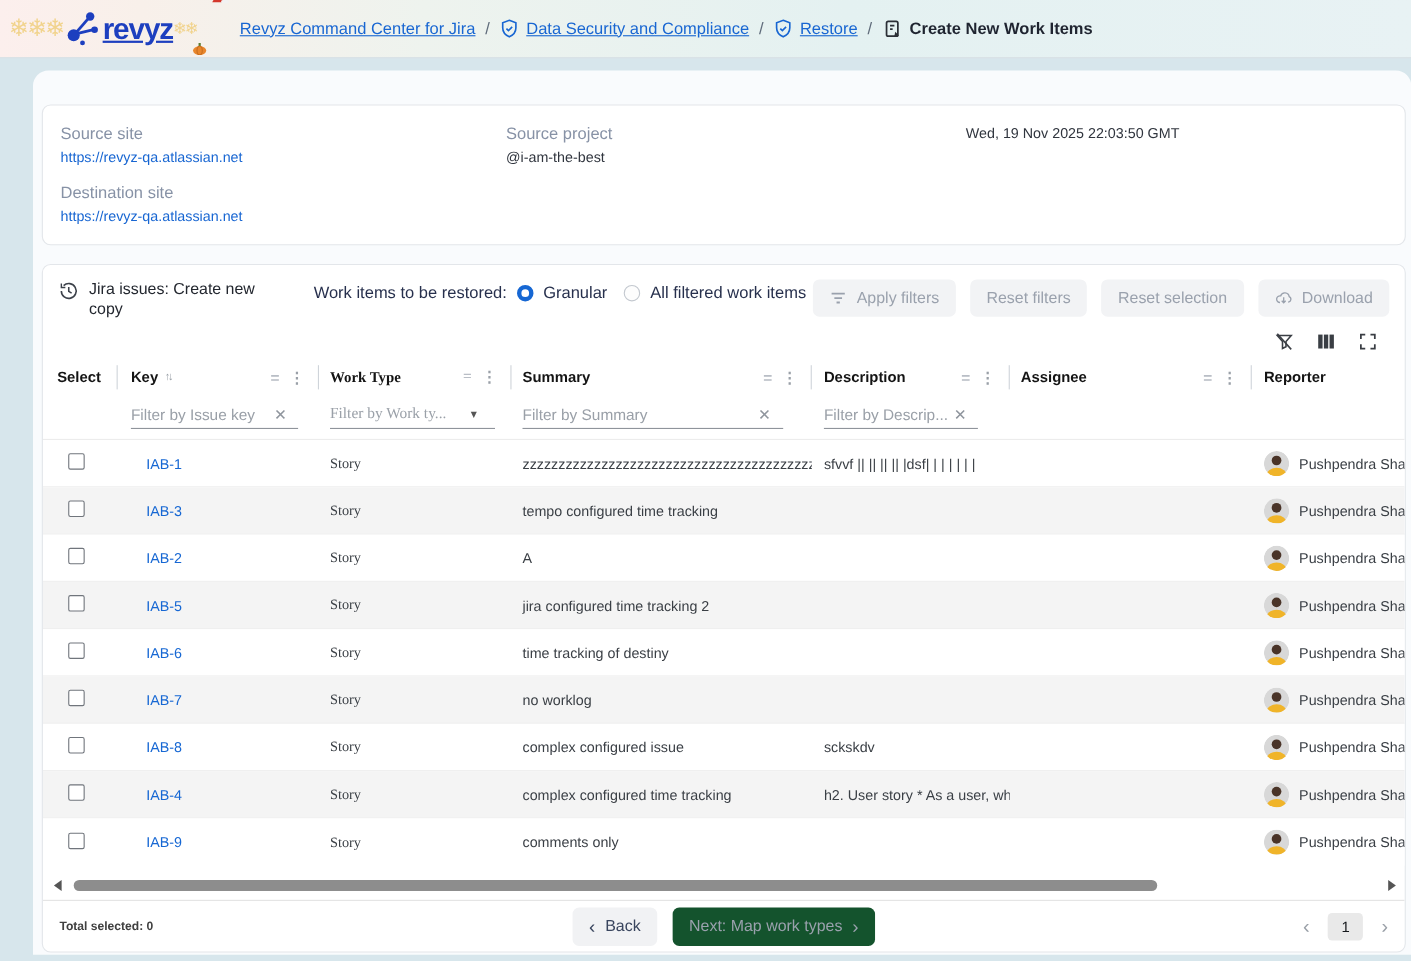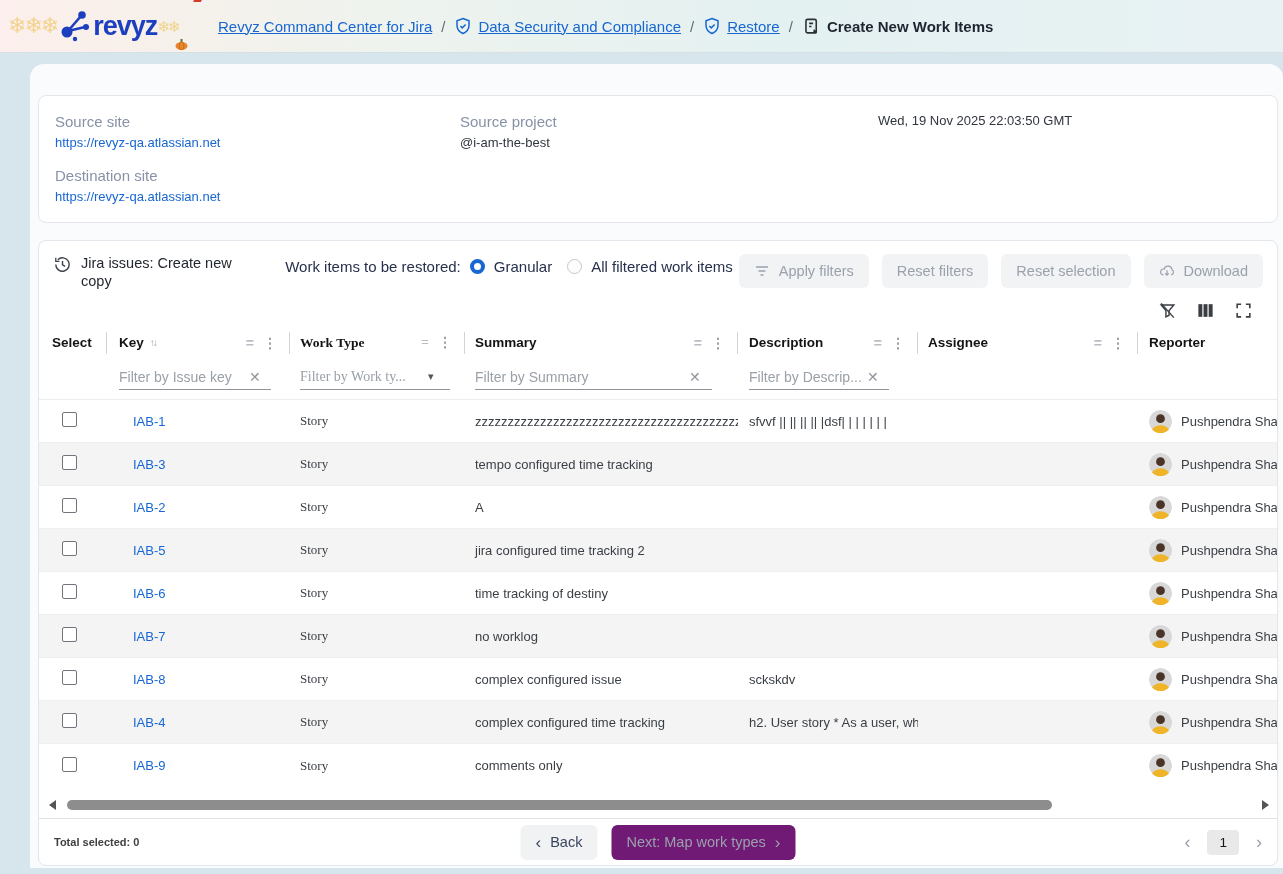--- a/index.html
+++ b/index.html
@@ -6,21 +6,21 @@
   html,body { width:1283px; height:874px; }
   body { font-family:"Liberation Sans", sans-serif; background:#d7e6ec; position:relative; overflow:hidden; }
 
   
   .topbar { position:absolute; top:0; left:0; right:0; height:53px;
     background:linear-gradient(90deg,#fcefed 0%,#f8f0ea 10%,#eef3ee 30%,#e4f1f1 60%,#e8f2f4 100%);
     border-bottom:1px solid #d9e0e4; display:flex; align-items:center; z-index:5; }
   .logo-wrap { width:212px; height:53px; position:relative; display:flex; align-items:center; padding-left:8px; }
   .snow { color:#f1d38c; font-size:15px; letter-spacing:-2px; line-height:1; }
   .snow.big { font-size:22px; }
-  .brand-text { color:#1d3fbf; font-weight:bold; font-size:27px; letter-spacing:-1px; margin-left:2px; position:relative; }
+  .brand-text { color:#1d3fbf; font-weight:bold; font-size:27px; letter-spacing:-1px; margin-left:2px; position:relative;text-decoration:underline; }
   .santa-hat { position:absolute; top:-9px; right:2px; width:20px; height:13px; }
   .pumpkin { position:absolute; bottom:3px; right:24px; width:13px; height:11px; }
   .molecule { width:32px; height:34px; margin-left:2px; flex:none; }
 
   .breadcrumb { display:flex; align-items:center; gap:9px; font-size:15px; margin-left:6px; white-space:nowrap; }
   .crumb-link { color:#1866d2; text-decoration:underline; cursor:pointer; }
   .crumb-sep { color:#5f6b7a; }
   .crumb-current { color:#1f2430; font-weight:bold; }
   .shield-ic { width:18px; height:18px; color:#1866d2; flex:none; margin-right:-3px; }
   .doc-ic { width:19px; height:19px; color:#2b2f36; flex:none; margin-right:-3px; }
@@ -102,21 +102,21 @@
   .sb-left { border-width:5px 7px 5px 0; border-color:transparent #555 transparent transparent; margin-left:6px; }
   .sb-right { border-width:5px 0 5px 7px; border-color:transparent transparent transparent #555; margin-left:auto; margin-right:4px; }
   .sb-thumb { position:absolute; left:24px; top:4px; width:985px; height:10px; background:#8d8d8d; border-radius:6px; cursor:grab; }
   .scroll-divider { border-bottom:1px solid #e3e3e3; }
 
   
   .tfoot { height:46px; display:flex; align-items:center; padding:0 15px; position:relative; }
   .total { font-weight:bold; font-size:11px; color:#404040; }
   .nav-btns { position:absolute; left:50%; transform:translateX(-50%); display:flex; gap:14px; }
   .back-btn { background:#f1f2f4; color:#39455e; }
-  .next-btn { background:#701a75; color:#9aa1ad; }
+  .next-btn { background:#14532d; color:#9aa1ad; }
   .chev { font-size:17px; line-height:1; }
   .pagination { margin-left:auto; display:flex; align-items:center; gap:17px; }
   .pg-chev { color:#9aa0a8; font-size:18px; cursor:pointer; }
   .page-box { background:#e9e9e9; border-radius:4px; padding:5px 12px; font-size:13.5px; color:#15181c; cursor:pointer; }
 </style>
 </head>
 <body>
 
 <div class="topbar">
   <div class="logo-wrap">

